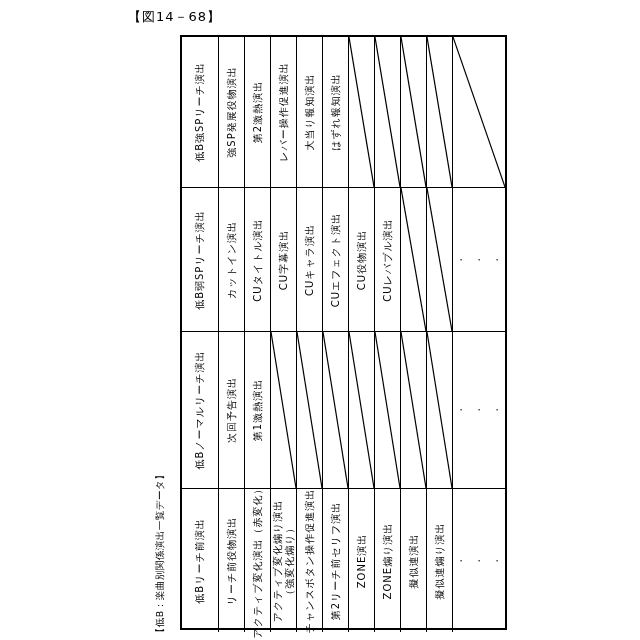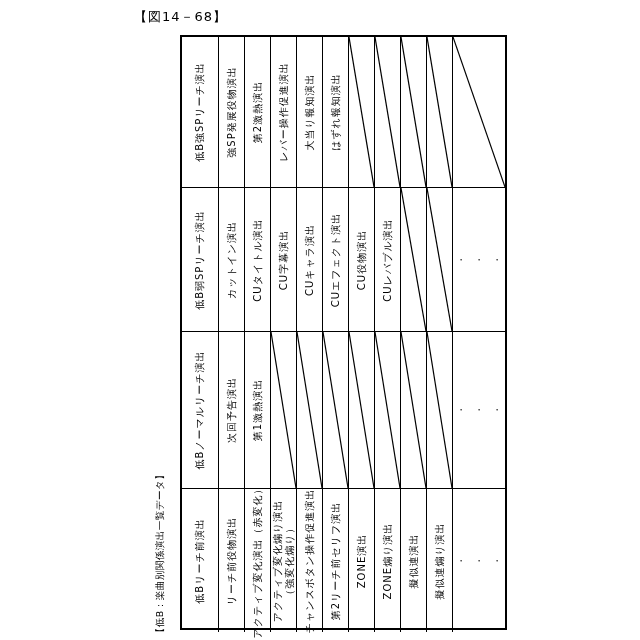--- a/index.html
+++ b/index.html
@@ -1,21 +1,21 @@
 <!DOCTYPE html>
 <html><head>
 <meta charset="utf-8">
 <style>
   html,body{margin:0;padding:0;}
   body{
     width:640px;height:640px;position:relative;background:#ffffff;color:#000;
     font-family:"DejaVu Sans","Liberation Sans",sans-serif;overflow:hidden;
   }
   .fig-title{
-    position:absolute;left:134px;top:8px;
+    position:absolute;left:128px;top:8px;
     font-size:13px;letter-spacing:1px;white-space:nowrap;
   }
   .caption-wrap{
     position:absolute;left:150px;top:474px;width:22px;height:158px;
     display:flex;align-items:center;justify-content:center;
   }
   .caption-wrap span{
     transform:rotate(-90deg);white-space:nowrap;font-size:9.5px;letter-spacing:0.5px;
   }
   #band-table{

